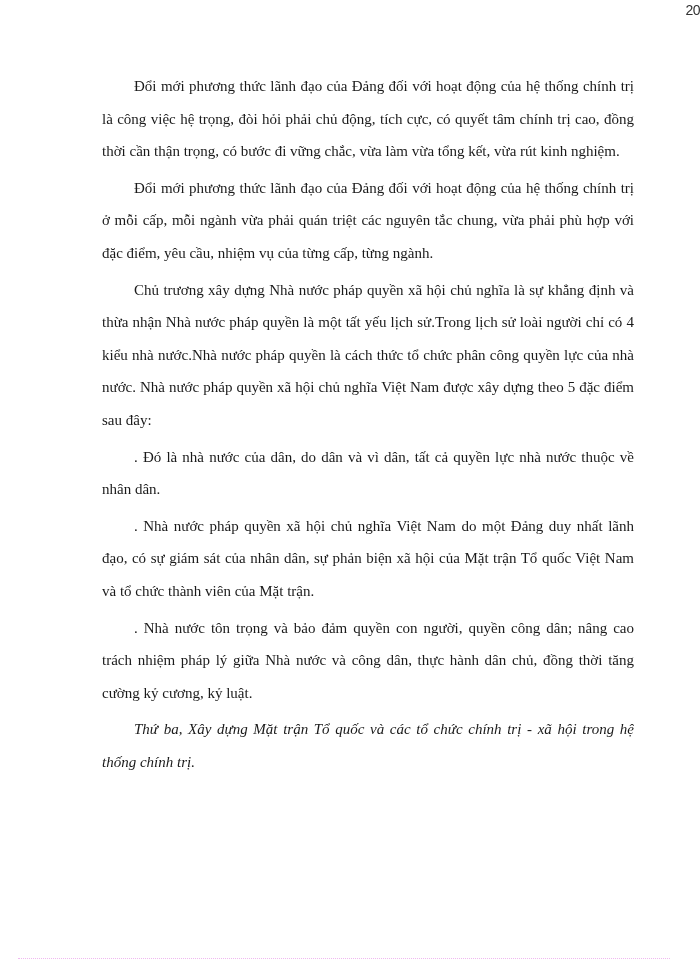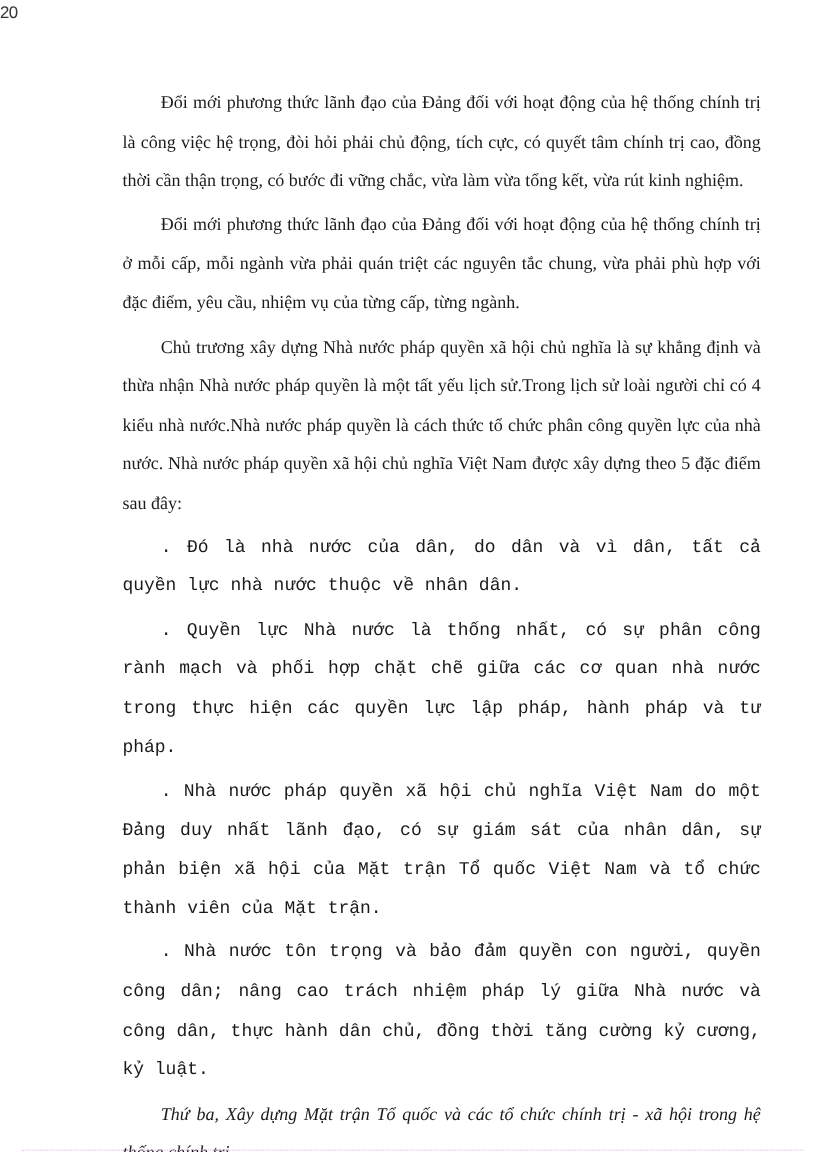--- a/index.html
+++ b/index.html
@@ -1,37 +1,36 @@
 <!DOCTYPE html>
 <html><head>
 <meta charset="utf-8">
 <style>
   html, body { margin: 0; padding: 0; background: #ffffff; }
   body { width: 700px; height: 960px; position: relative; overflow: hidden;
          font-family: "Liberation Serif", "DejaVu Serif", serif; color: #1a1a1a; }
-  .page-number { position: absolute; top: 2px; left: 0; width: 700px; text-align: left;
+  .page-number { position: absolute; top: 2px; left: 0; width: 700px; text-align: right;
                  font-family: "Liberation Sans", "DejaVu Sans", sans-serif; font-size: 14px; color: #333; letter-spacing: -0.5px; }
   .body-text { position: absolute; top: 66px; left: 98px; width: 540px; }
   .para { font-size: 15px; line-height: 32.6px; text-align: justify; text-align-last: left; margin: 4px; }
   .para.indent { text-indent: 32px; }
-  .para.bullet { text-indent: 32px; font-family: Liberation Mono, monospace; }
+  .para.bullet { text-indent: 32px; }
   .para.heading { font-style: italic; text-indent: 32px; }
   .bottom-rule { position: absolute; left: 18px; top: 958px; width: 652px; height: 0;
                  border-top: 1px dotted #f0b8f0; }
 </style>
 </head>
 <body>
 
 <div class="page-number">20</div>
 
 <div class="body-text">
   <p class="para indent">Đổi mới phương thức lãnh đạo của Đảng đối với hoạt động của hệ thống chính trị là công việc hệ trọng, đòi hỏi phải chủ động, tích cực, có quyết tâm chính trị cao, đồng thời cần thận trọng, có bước đi vững chắc, vừa làm vừa tổng kết, vừa rút kinh nghiệm.</p>
   <p class="para indent">Đổi mới phương thức lãnh đạo của Đảng đối với hoạt động của hệ thống chính trị ở mỗi cấp, mỗi ngành vừa phải quán triệt các nguyên tắc chung, vừa phải phù hợp với đặc điểm, yêu cầu, nhiệm vụ của từng cấp, từng ngành.</p>
   <p class="para indent">Chủ trương xây dựng Nhà nước pháp quyền xã hội chủ nghĩa là sự khẳng định và thừa nhận Nhà nước pháp quyền là một tất yếu lịch sử.Trong lịch sử loài người chỉ có 4 kiểu nhà nước.Nhà nước pháp quyền là cách thức tổ chức phân công quyền lực của nhà nước. Nhà nước pháp quyền xã hội chủ nghĩa Việt Nam được xây dựng theo 5 đặc điểm sau đây:</p>
   <p class="para bullet">. Đó là nhà nước của dân, do dân và vì dân, tất cả quyền lực nhà nước thuộc về nhân dân.</p>
-  <p class="para bullet">. Quyền lực Nhà nước là thống nhất, có sự phân công rành mạch và phối hợp chặt chẽ giữa các cơ quan nhà nước trong thực hiện các quyền lực lập pháp, hành pháp và tư pháp.</p>
   <p class="para bullet">. Nhà nước pháp quyền xã hội chủ nghĩa Việt Nam do một Đảng duy nhất lãnh đạo, có sự giám sát của nhân dân, sự phản biện xã hội của Mặt trận Tổ quốc Việt Nam và tổ chức thành viên của Mặt trận.</p>
   <p class="para bullet">. Nhà nước tôn trọng và bảo đảm quyền con người, quyền công dân; nâng cao trách nhiệm pháp lý giữa Nhà nước và công dân, thực hành dân chủ, đồng thời tăng cường kỷ cương, kỷ luật.</p>
   <p class="para heading">Thứ ba, Xây dựng Mặt trận Tổ quốc và các tổ chức chính trị - xã hội trong hệ thống chính trị.</p>
 
 </div>
 
 <div class="bottom-rule"></div>
 
 </body></html>

